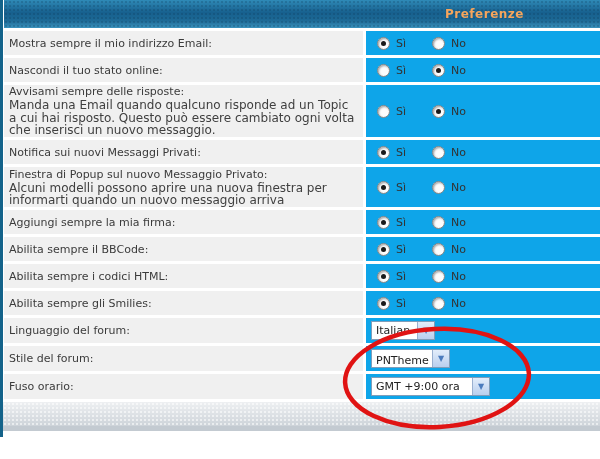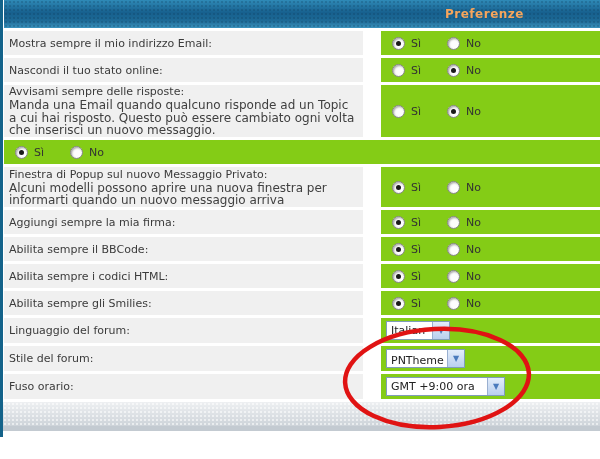--- a/index.html
+++ b/index.html
@@ -23,28 +23,28 @@
     background-size:4px 4px,100% 100%;
     position:relative;
   }
   .hdr-title{
     position:absolute;left:441px;top:7px;
     font-size:12px;font-weight:bold;color:#f6a55c;
     letter-spacing:0.5px;
   }
   
   .rows{display:flex;flex-direction:column;gap:3px;background:#fff;margin-top:3px;margin-left:1px;}
-  .row{display:flex;gap:18px;}
+  .row{display:flex;gap:3px;}
   .row{height:24px;}
   .row.h52{height:52px;}
   .row.h40{height:40px;}
   .row.h25{height:25px;border-radius:7px;}
   .cell{display:flex;flex-direction:column;justify-content:center;box-sizing:border-box;}
   .cl{width:359px;background:#f0f0f0;padding:1px 4px 1px 5px;}
-  .cr{flex:1;background:#84cc16;justify-content:center;}
+  .cr{flex:1;background:#0ea5e9;justify-content:center;}
   .cr.radio-cell{padding-left:11px;}
   .cr.ctrl-cell{padding-left:5px;}
   .lbl{font-size:11px;line-height:13px;color:#3b3b3b;}
   .sub{font-size:12px;line-height:12.5px;color:#404040;margin-top:1px;}
   .link{color:#20688f;text-decoration:underline;cursor:pointer;}
   
   .radios{display:flex;align-items:center;}
   .radio{
     width:11px;height:11px;border-radius:50%;
     background:#fdfdfd;border:1px solid #858585;
@@ -140,20 +140,23 @@
         <div class="radios">
           <span class="radio"></span>
           <span class="opt first">Sì</span>
           <span class="radio checked"></span>
           <span class="opt">No</span>
         </div>
       </div>
     </div>
 
     <div class="row">
+      <div class="cell cl">
+          <span class="lbl">Notifica sui nuovi Messaggi Privati:</span>
+        </div>
       <div class="cell cr radio-cell">
         <div class="radios">
           <span class="radio checked"></span>
           <span class="opt first">Sì</span>
           <span class="radio"></span>
           <span class="opt">No</span>
         </div>
       </div>
     </div>
 

